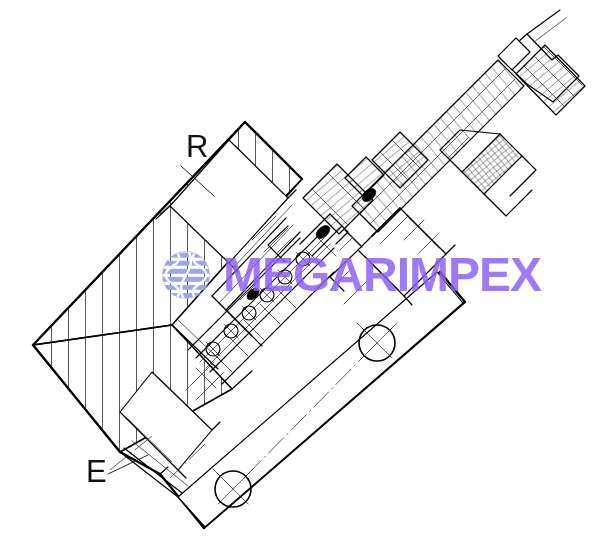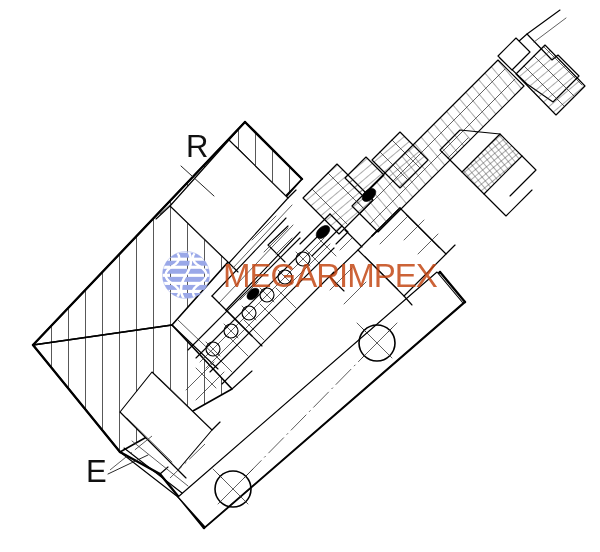--- a/index.html
+++ b/index.html
@@ -51,24 +51,24 @@
     width: 310px;
     height: 70px;
     pointer-events: none;
     display: flex;
     align-items: center;
     gap: 6px;
   }
   #wm-globe { width: 62px; height: 62px; flex: 0 0 auto; }
   #wm-text {
     font-family: "Liberation Sans", sans-serif;
-    font-weight: normal;
-    font-size: 33px;
+    font-weight: bold;
+    font-size: 48px;
     letter-spacing: -1px;
-    color: #c2410c;
+    color: #8b5cf6;
     opacity: 0.82;
     line-height: 1;
     white-space: nowrap;
     transform: scaleY(1.02);
   }
 </style>
 </head>
 <body>
 
 <div id="stage">

